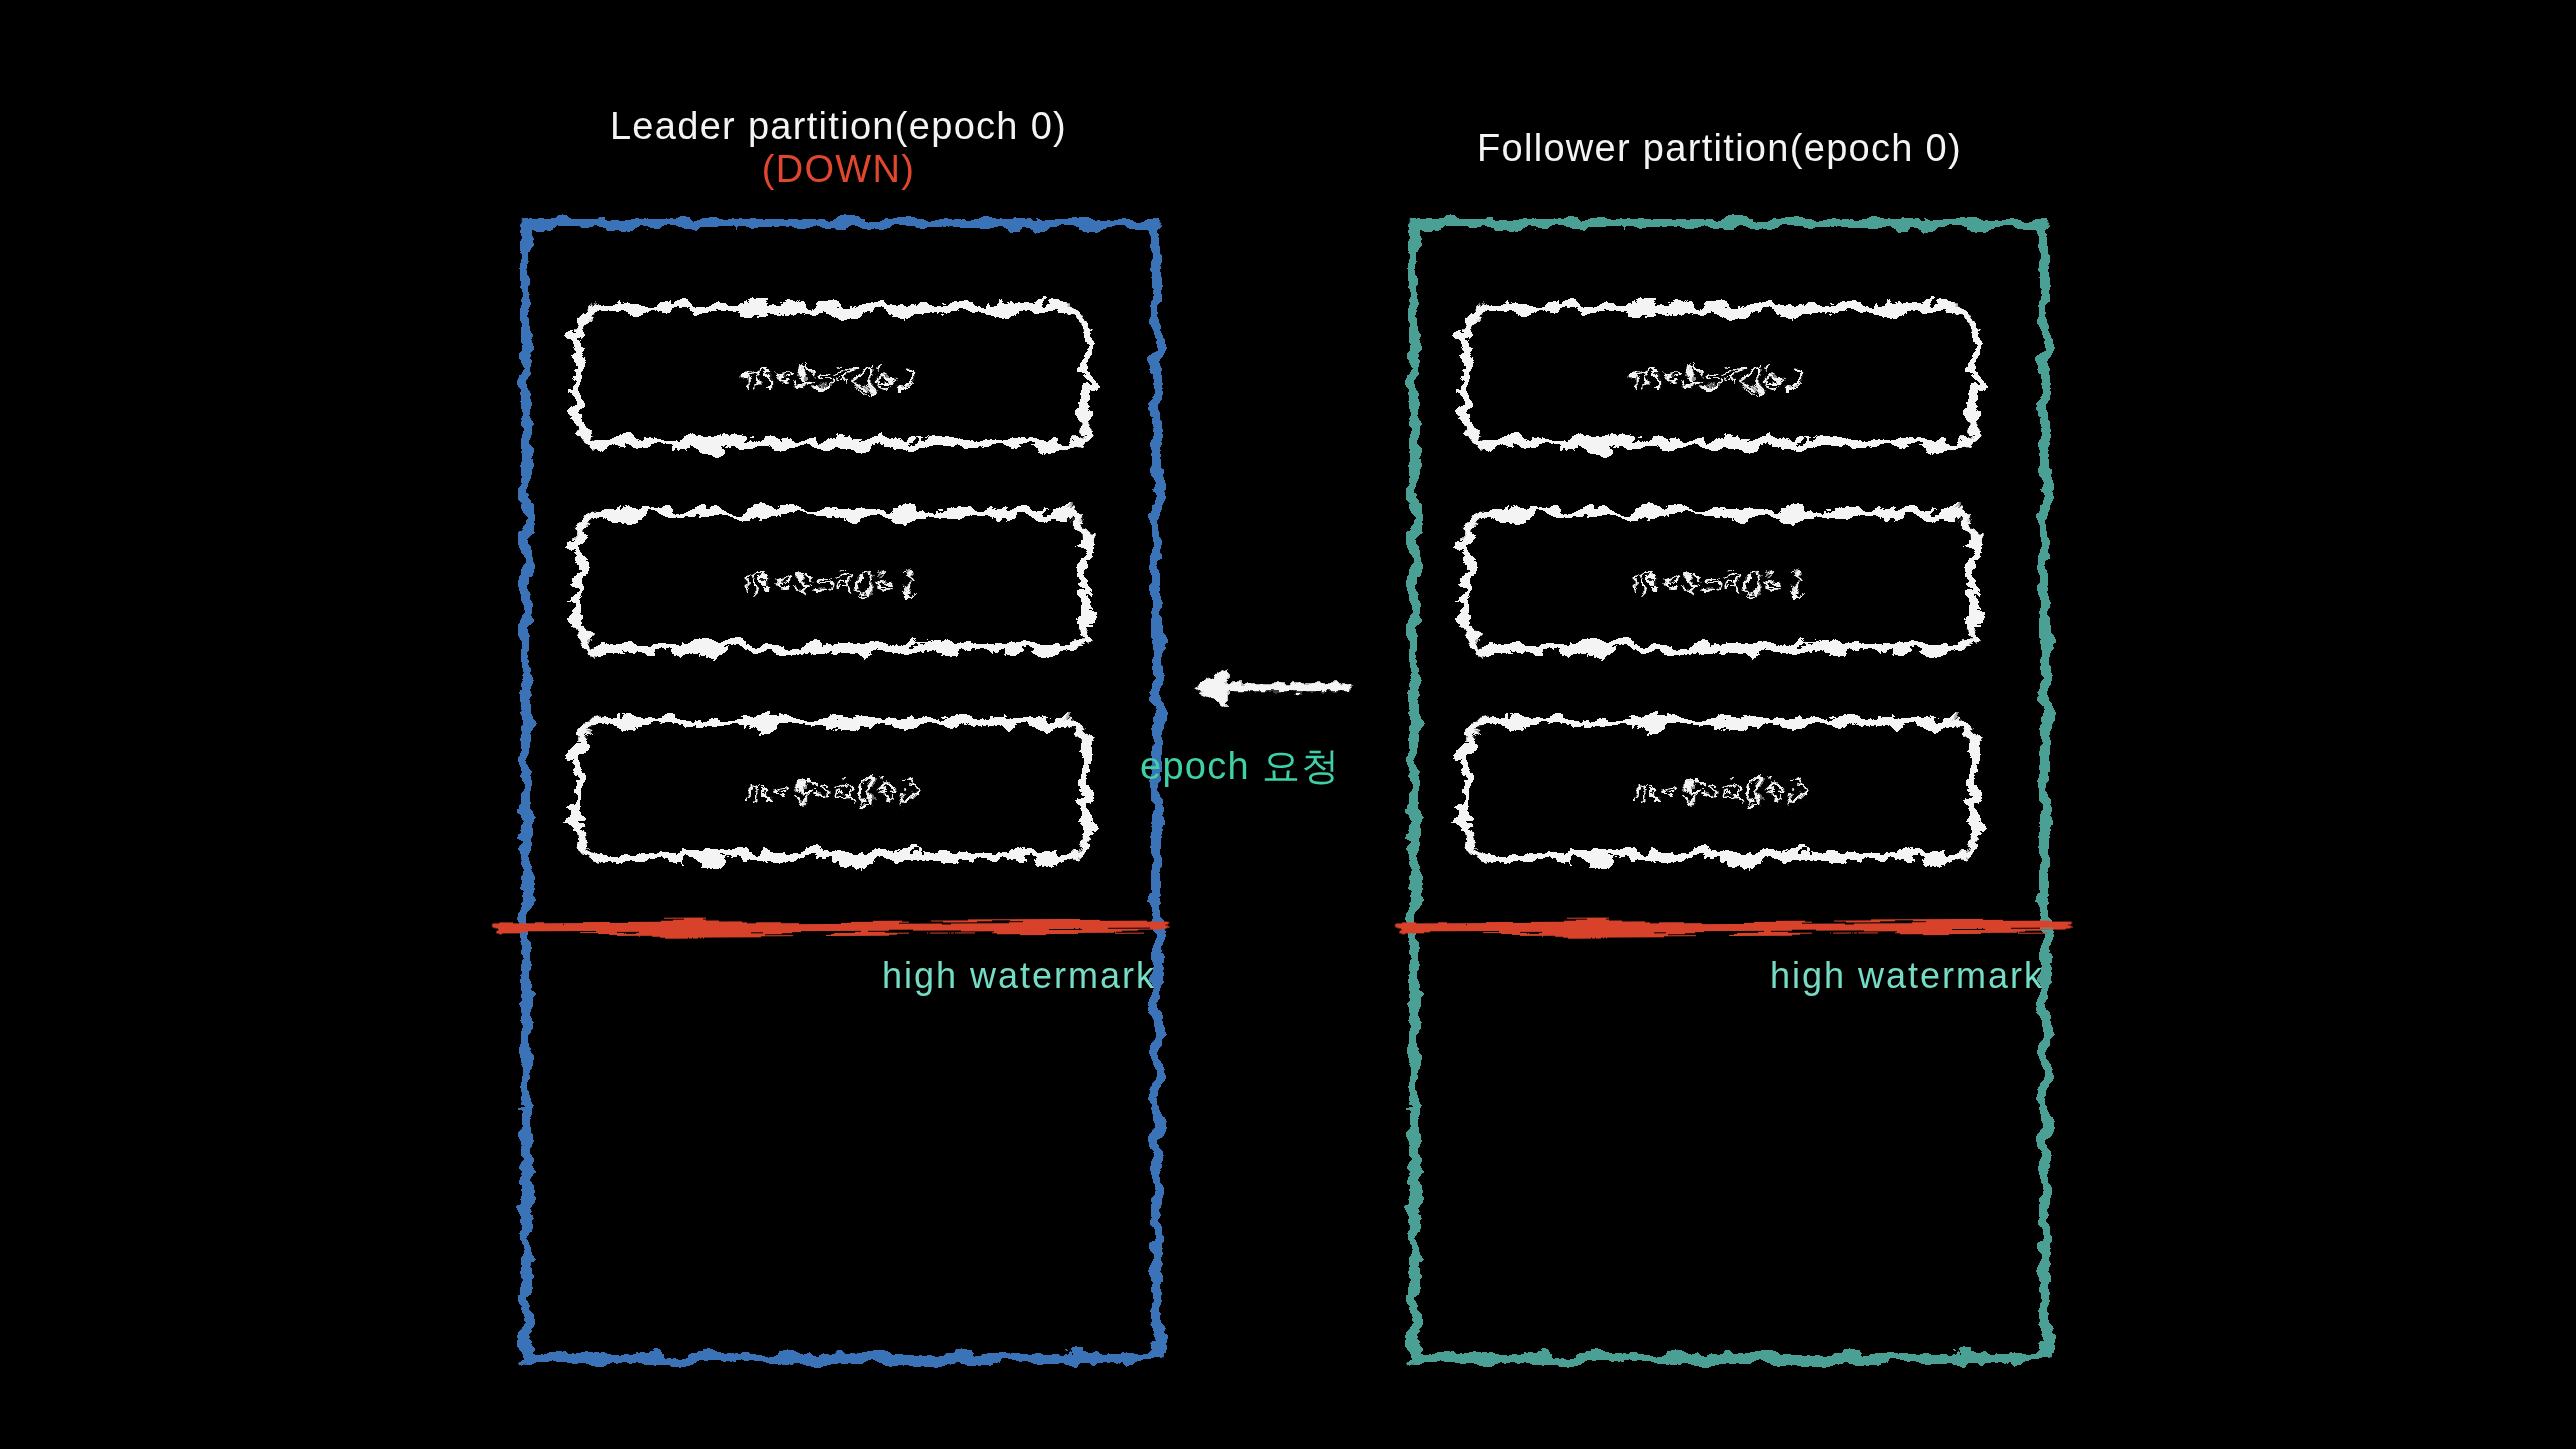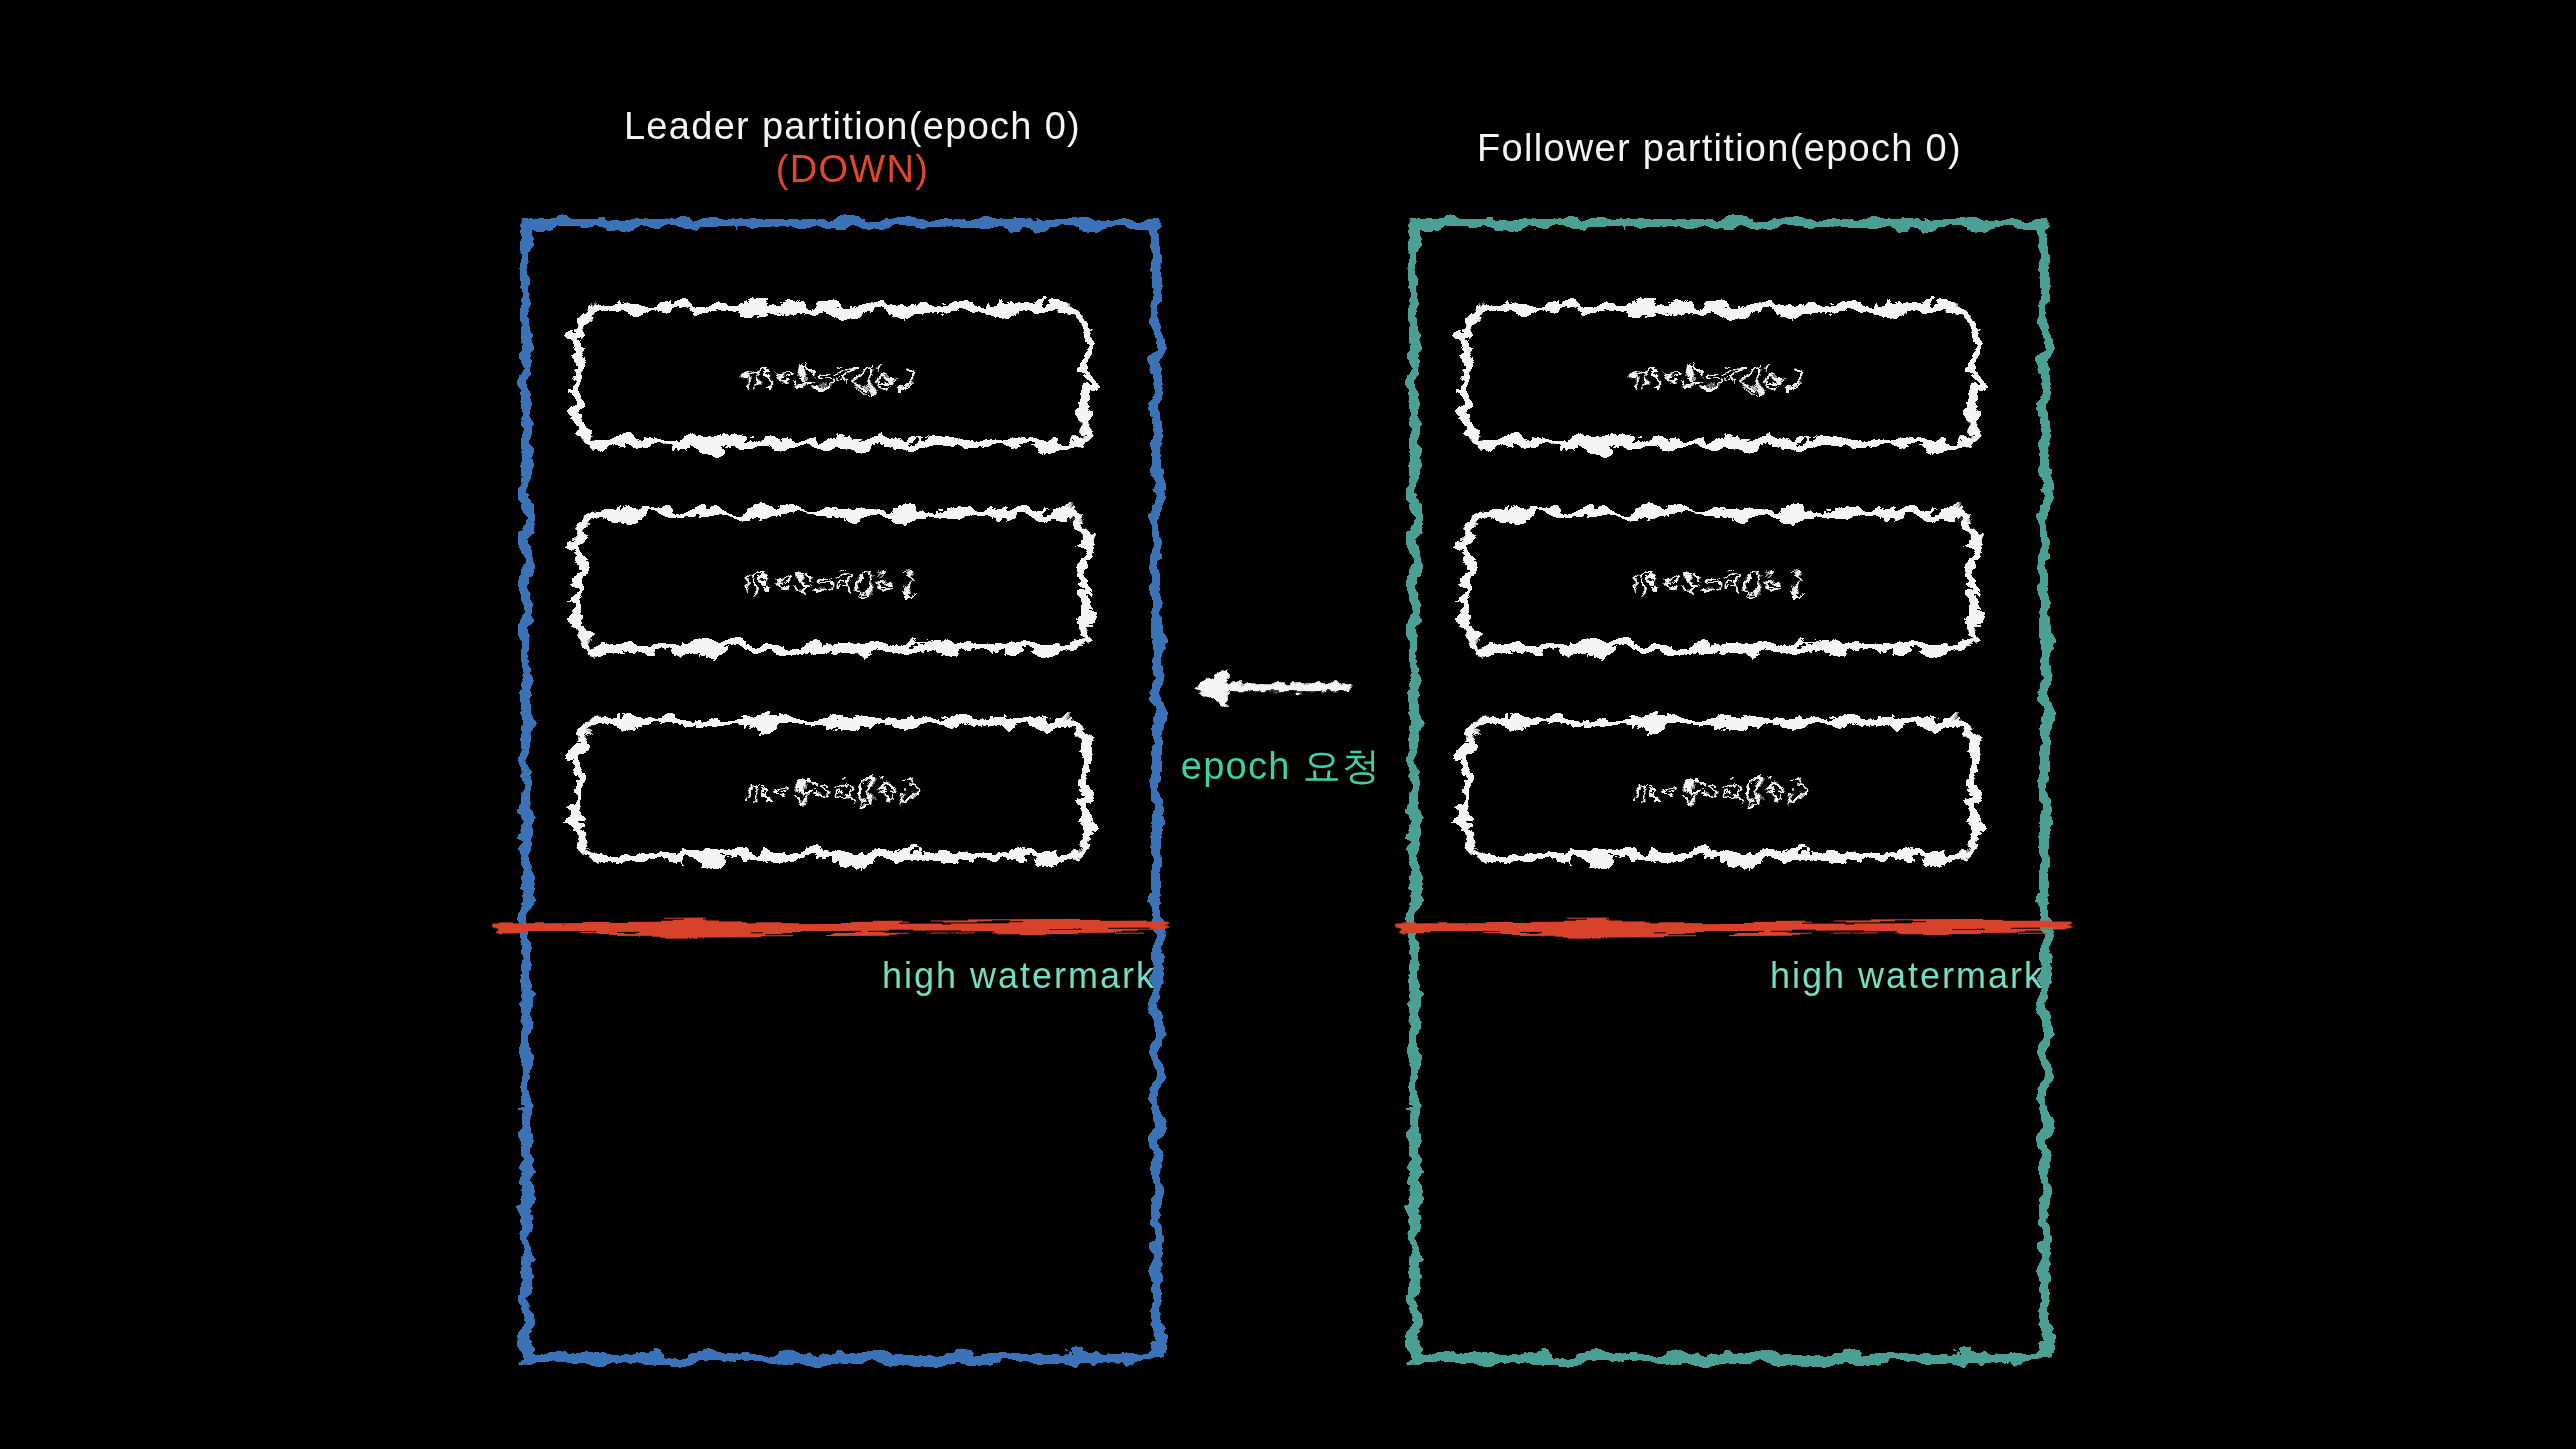--- a/index.html
+++ b/index.html
@@ -20,21 +20,21 @@
   
   .title {
     position: absolute;
     text-align: center;
     color: var(--white, #f2f2f2);
     font-size: 38px;
     letter-spacing: 1.3px;
     line-height: 43px;
     white-space: nowrap;
   }
-  .title.leader  { left: 475px;  top: 105px; width: 755px; }
+  .title.leader  { left: 461px;  top: 105px; width: 755px; }
   .title.follower{ left: 1342px; top: 127px; width: 755px; text-align: center; }
   .status-down { color: var(--status-red, #e0472e); }
 
   
   .panel {
     position: absolute;
     top: 219px;
     width: 621px;
     height: 1124px;
     border-radius: 4px;
@@ -98,21 +98,21 @@
     left: 1182px;
     top: 656px;
     width: 181px;
     height: 64px;
   }
   .epoch-label {
     position: absolute;
     left: 1140px;
     top: 741px;
     width: 282px;
-    text-align: center;
+    text-align: left;
     color: var(--epoch-text, #3fd0a8);
     font-size: 38px;
     letter-spacing: 1.3px;
     white-space: nowrap;
   }
 
   .svg-defs { position: absolute; width: 0; height: 0; }
 </style>
 </head>
 <body>

